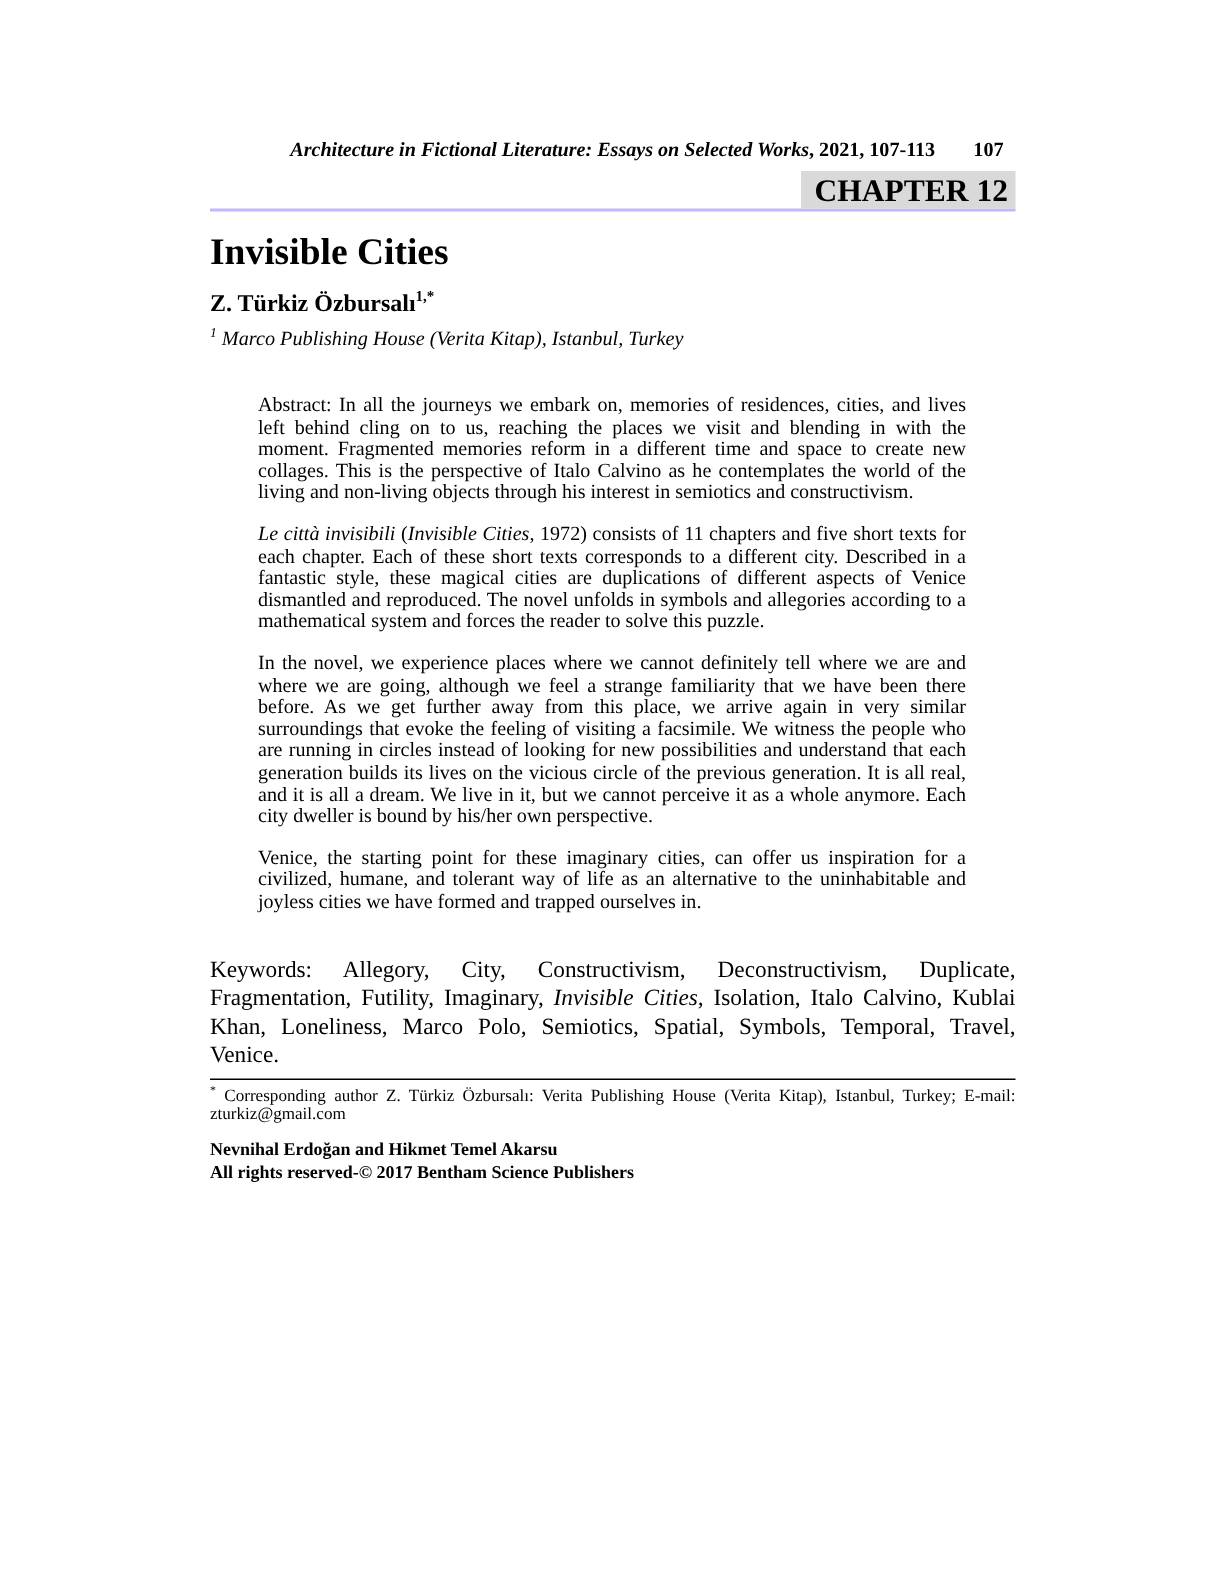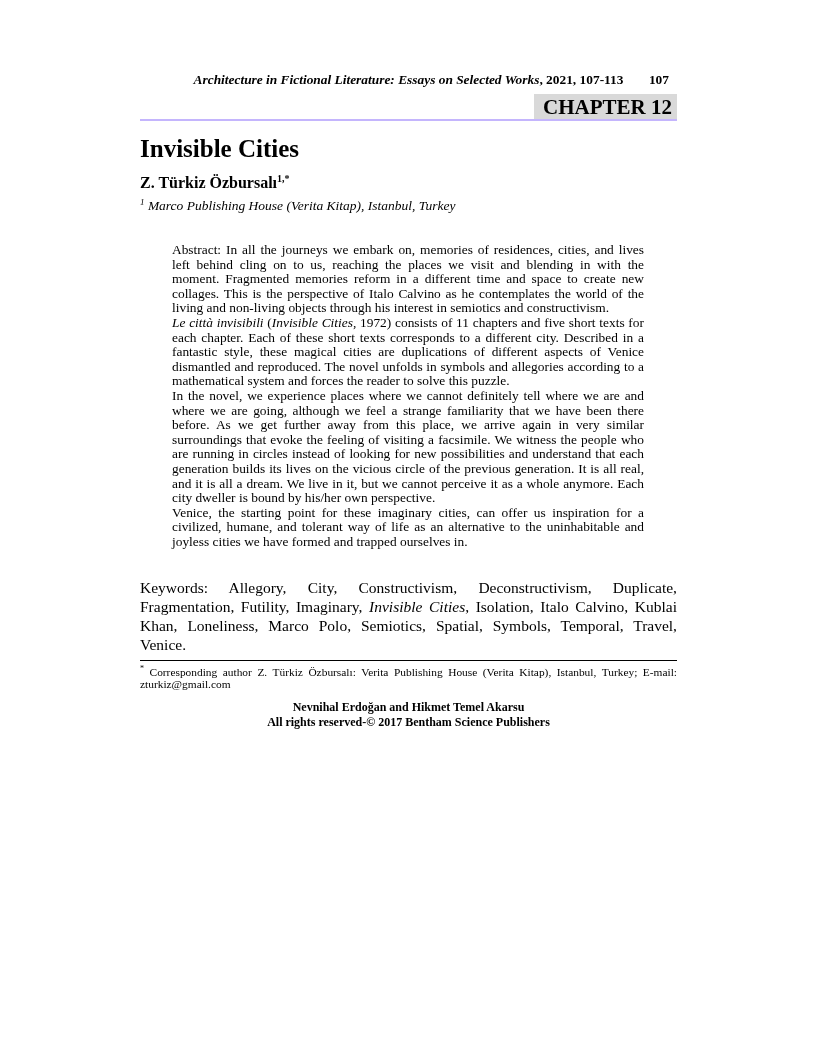--- a/index.html
+++ b/index.html
@@ -9,21 +9,21 @@
     font-family: "Liberation Serif", "DejaVu Serif", serif;
     color: #000000;
     position: relative;
     overflow: hidden;
   }
   .page { position: absolute; inset: 0; }
   .content { position: absolute; left: 140px; top: 0; width: 537px; }
 
   
   .running-head {
-    margin-top: 72px;
+    margin-top: 92px;
     position: relative;
     text-align: center;
     font-size: 13.4px;
     font-weight: bold;
     line-height: 15px;
     white-space: nowrap;
   }
   .running-head .book-title { font-style: italic; }
   .running-head .pagenum { position: absolute; right: 8px; top: 0; font-style: normal; }
 
@@ -49,21 +49,21 @@
   .affiliation { margin-top: 6px; font-size: 13.5px; font-style: italic; line-height: 16px; }
   .affiliation sup { font-size: 9px; vertical-align: super; line-height: 0; }
 
   
   .abstract {
     margin: 29px 33px 0 32px;
     font-size: 13.4px;
     line-height: 14.6px;
     text-align: justify;
   }
-  .abstract p + p { }
+  .abstract p + p { margin-top: 13px; }
   .abstract .ital { font-style: italic; }
 
   
   .keywords {
     margin-top: 30px;
     font-size: 15.5px;
     line-height: 18.8px;
     text-align: justify;
   }
   .keywords .ital { font-style: italic; }
@@ -74,21 +74,20 @@
     margin-top: 5px;
     font-size: 11.4px;
     line-height: 12.8px;
     text-align: justify;
   }
   .footnote sup { font-size: 8px; vertical-align: super; line-height: 0; }
 
   
   .book-footer {
     margin-top: 9px;
-    text-align: center;
     font-size: 12px;
     font-weight: bold;
     line-height: 14.5px;
   }
 
   b, strong { font-weight: normal; }
 </style>
 </head>
 <body>
 

